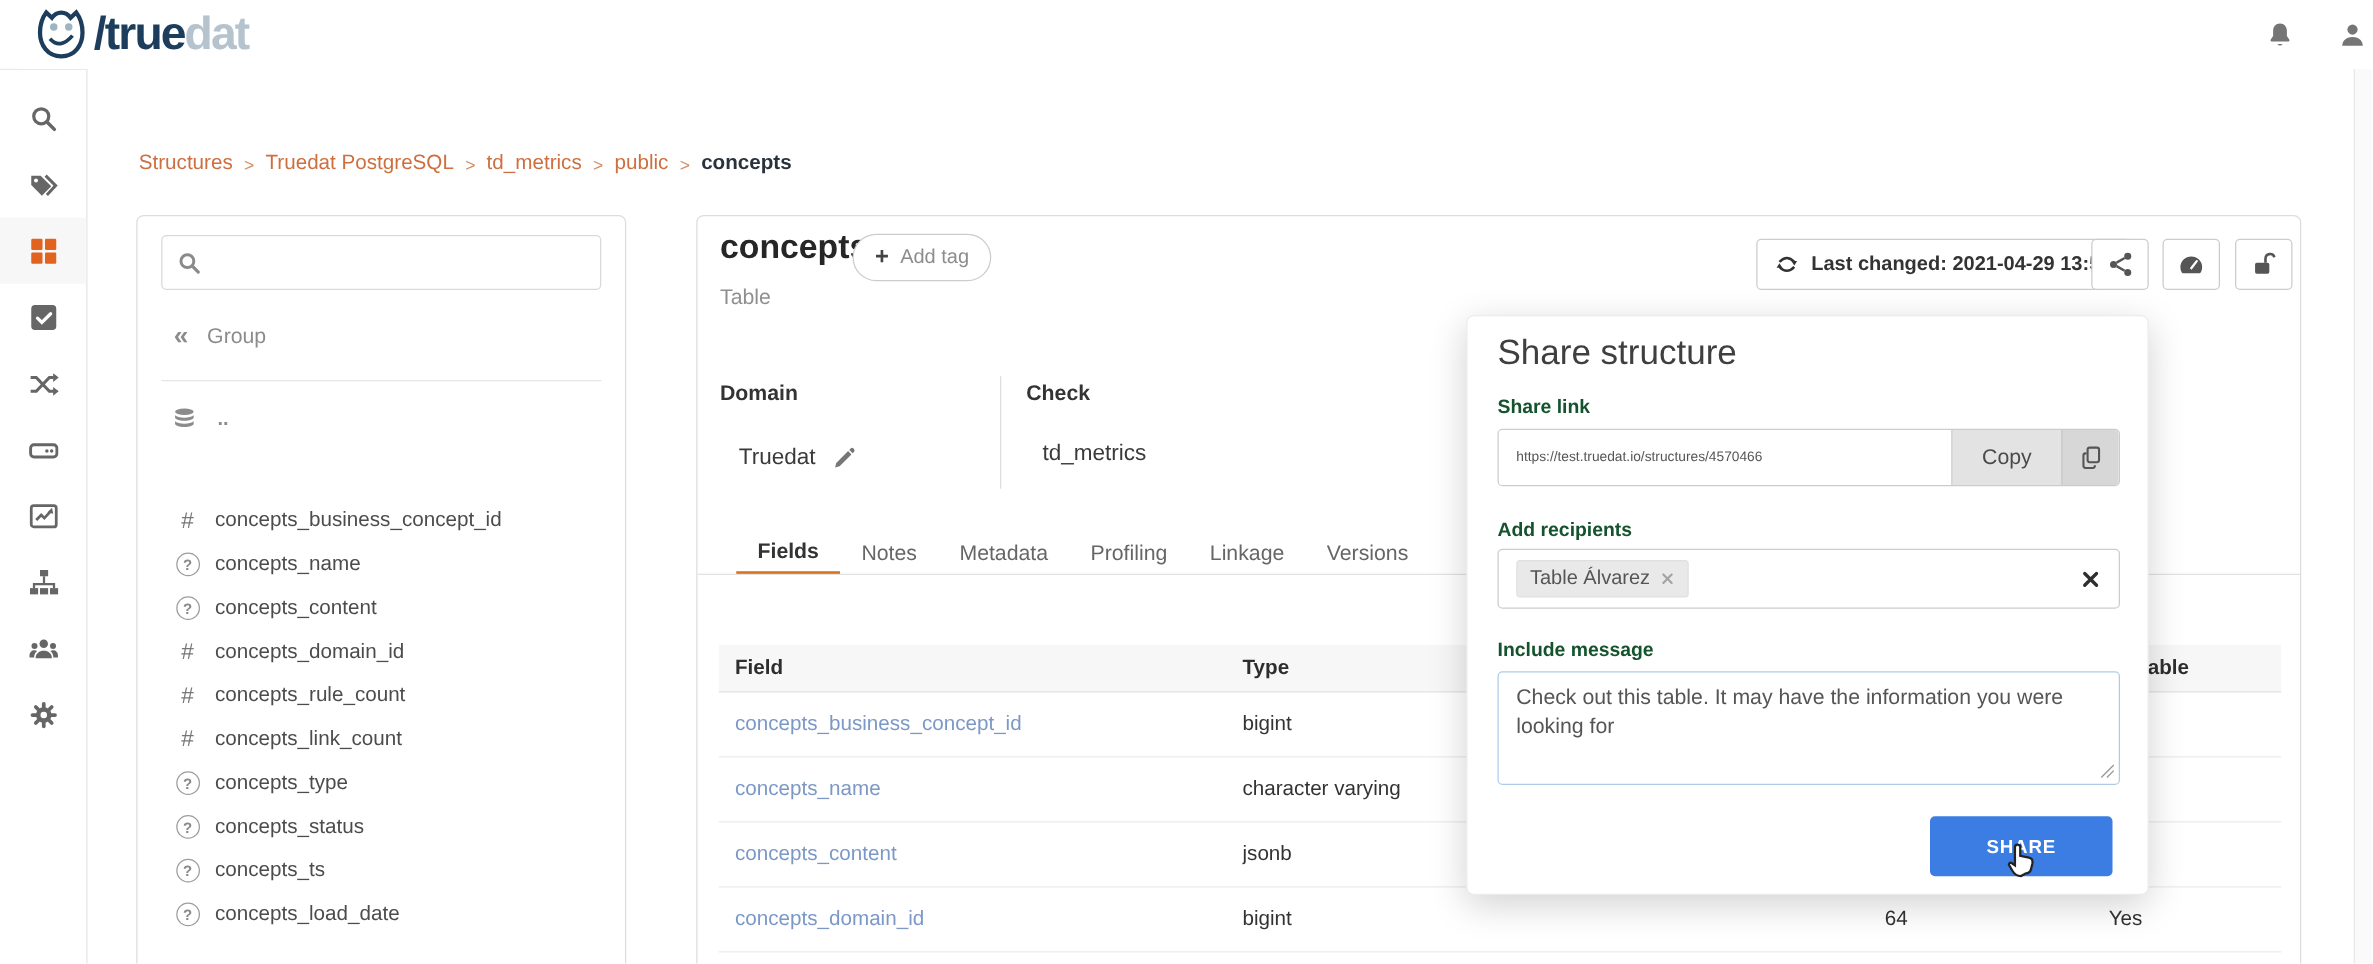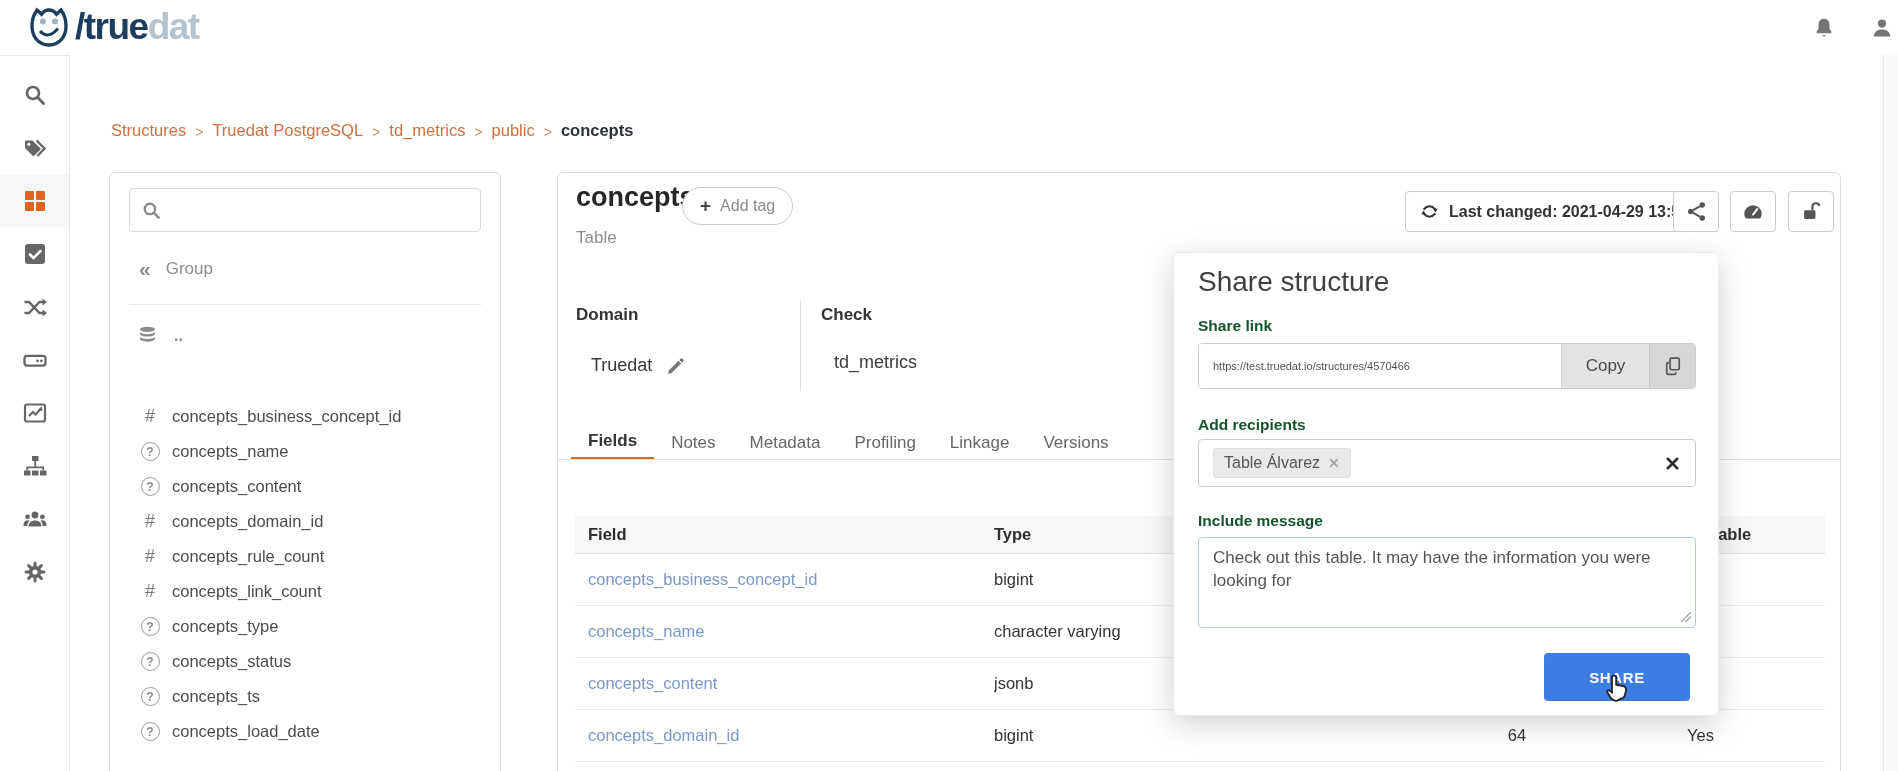--- a/index.html
+++ b/index.html
@@ -72,21 +72,21 @@
   .sq-btn { position:absolute; top:18px; width:46px; height:41px; border:1px solid #ccc; border-radius:4px;
     background:#fff; color:#555; display:flex; align-items:center; justify-content:center; cursor:pointer; }
 
   
   .dg-label { position:absolute; font-size:17px; font-weight:700; color:#333; }
   .dg-value { position:absolute; font-size:18px; color:#3a3a3a; display:flex; align-items:center; gap:14px; }
   .v-divider { position:absolute; left:242px; top:128px; width:1px; height:90px; background:#ddd; }
   .pencil { color:#777; cursor:pointer; }
 
   
-  .tabs { position:absolute; left:13px; top:252px; display:flex; }
+  .tabs { position:absolute; left:31px; top:252px; display:flex; }
   .tab { height:35px; padding:0 17px; background:transparent; border:none; font-size:17px; color:#666;
     cursor:pointer; font-family:"Liberation Sans","DejaVu Sans",sans-serif; }
   .tab.active { color:#333; font-weight:700; border-bottom:3px solid #d4711c; }
   .tabs-line { position:absolute; left:0; top:286px; width:1282px; height:1px; background:#e2e2e2; }
 
   
   .dtable { position:absolute; left:17px; top:343px; width:1250px; font-size:16.5px; }
   .trow { display:grid; grid-template-columns:419px 428px 190px 1fr; align-items:center;
     height:52px; border-bottom:1px solid #ececec; }
   .trow.thead { height:38px; background:#f7f7f7; font-weight:700; color:#2e2e2e; border-bottom:1px solid #e3e3e3; }

